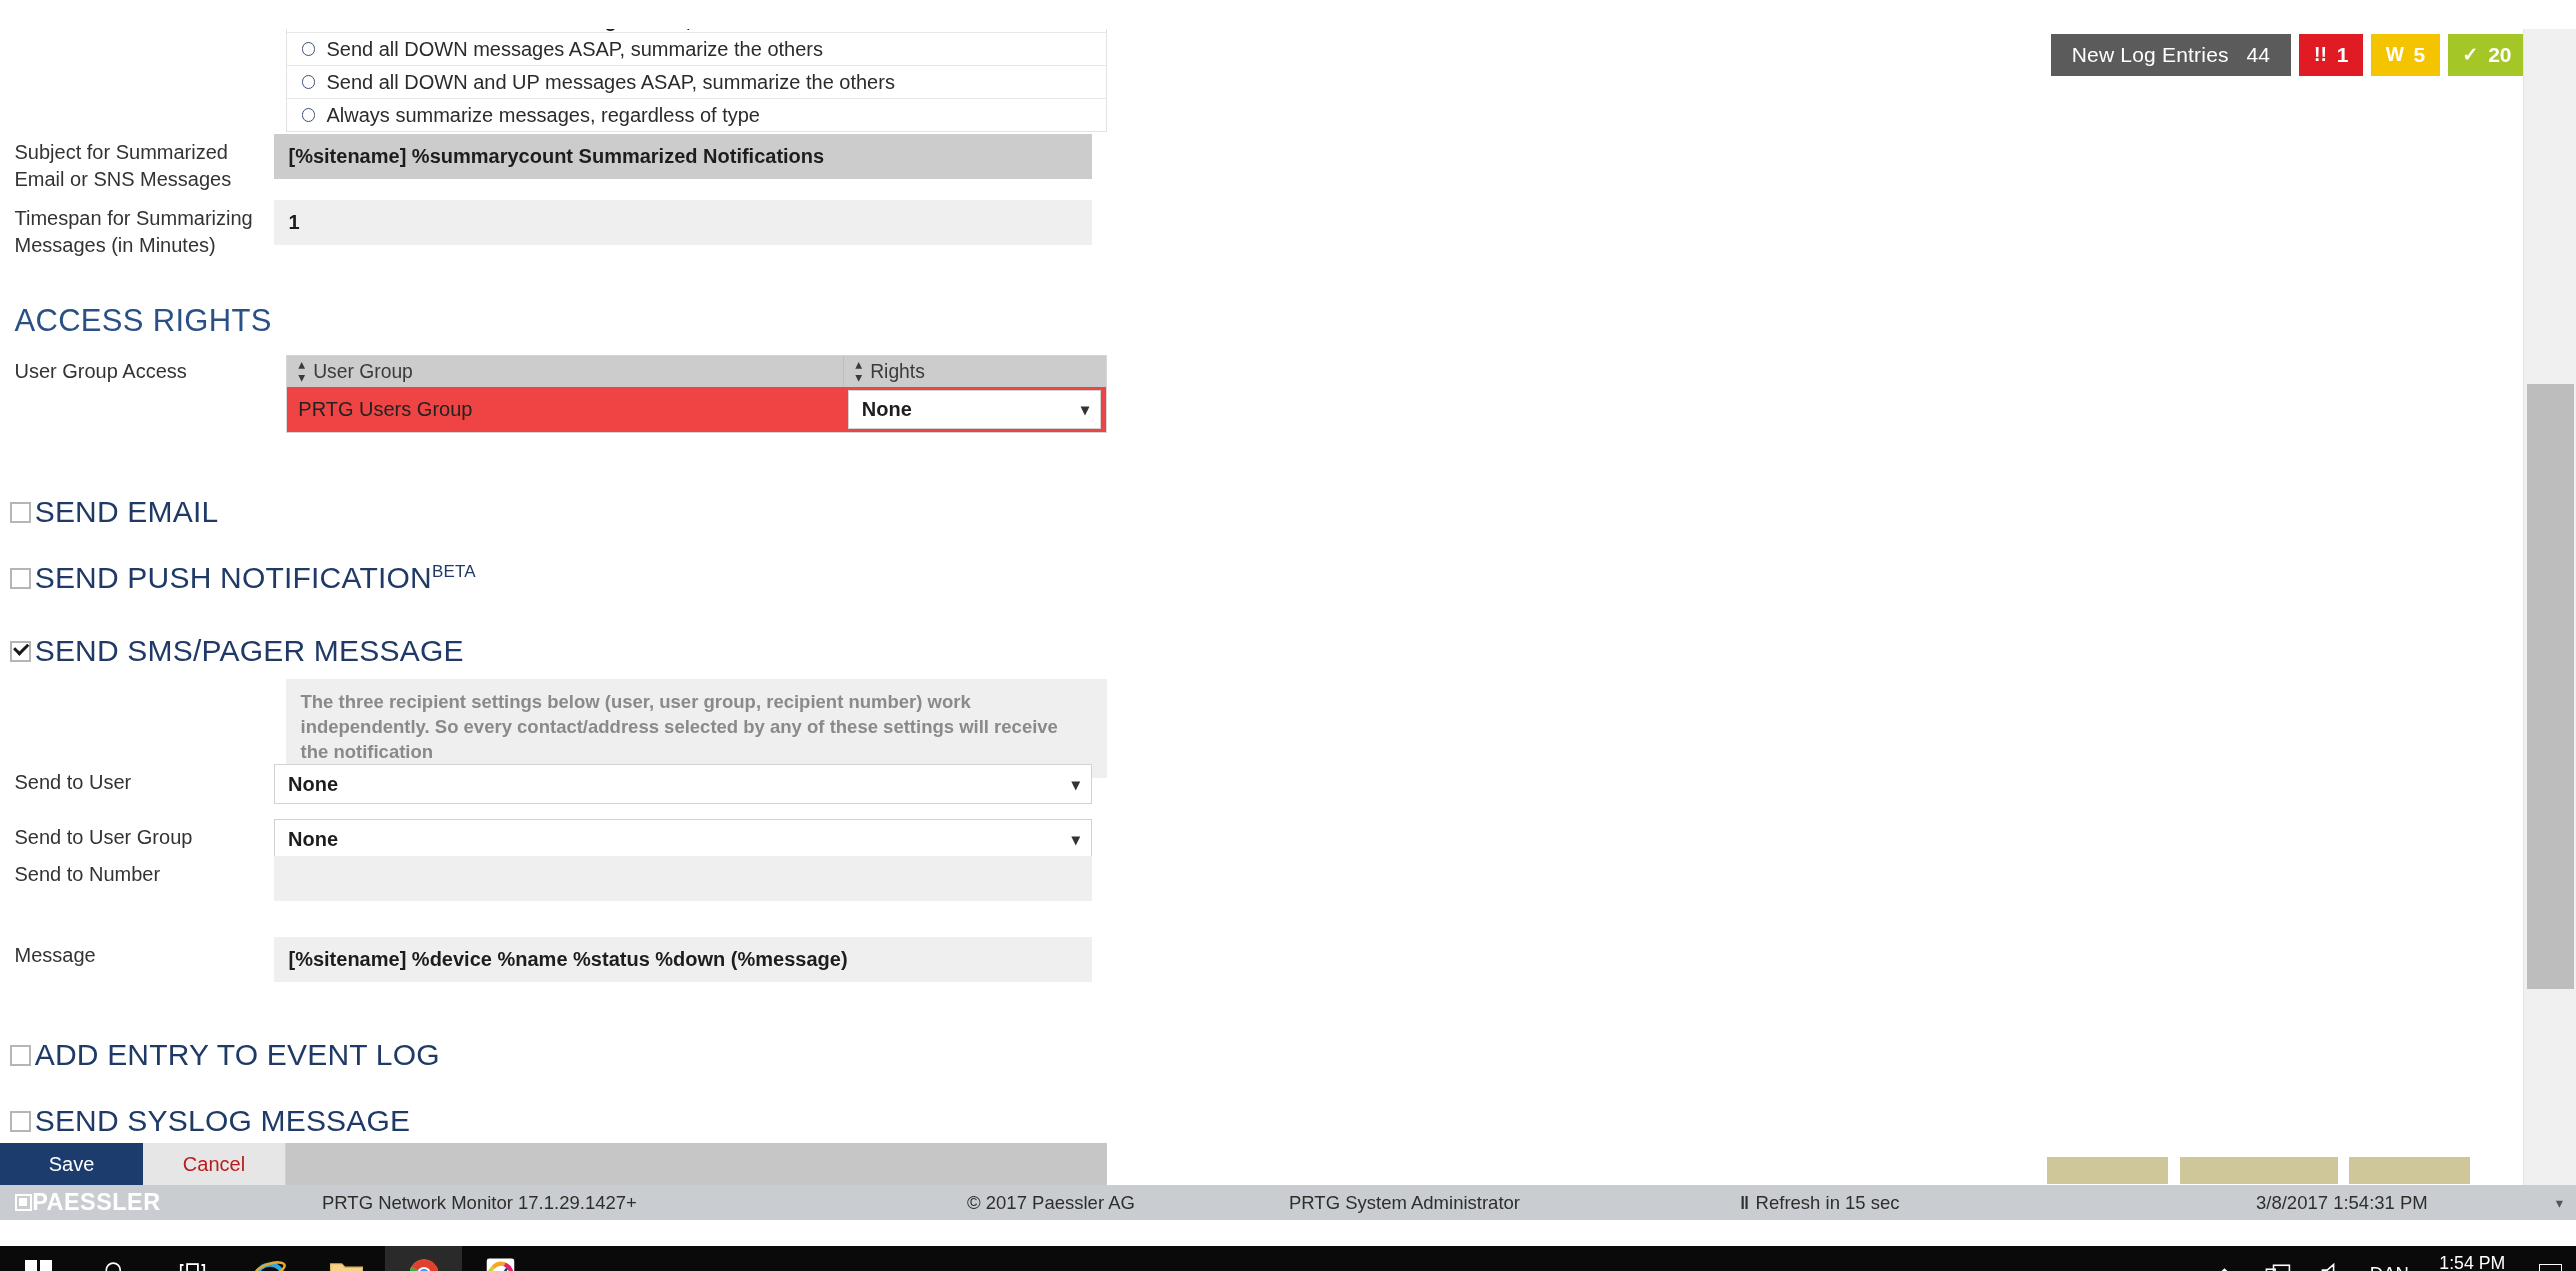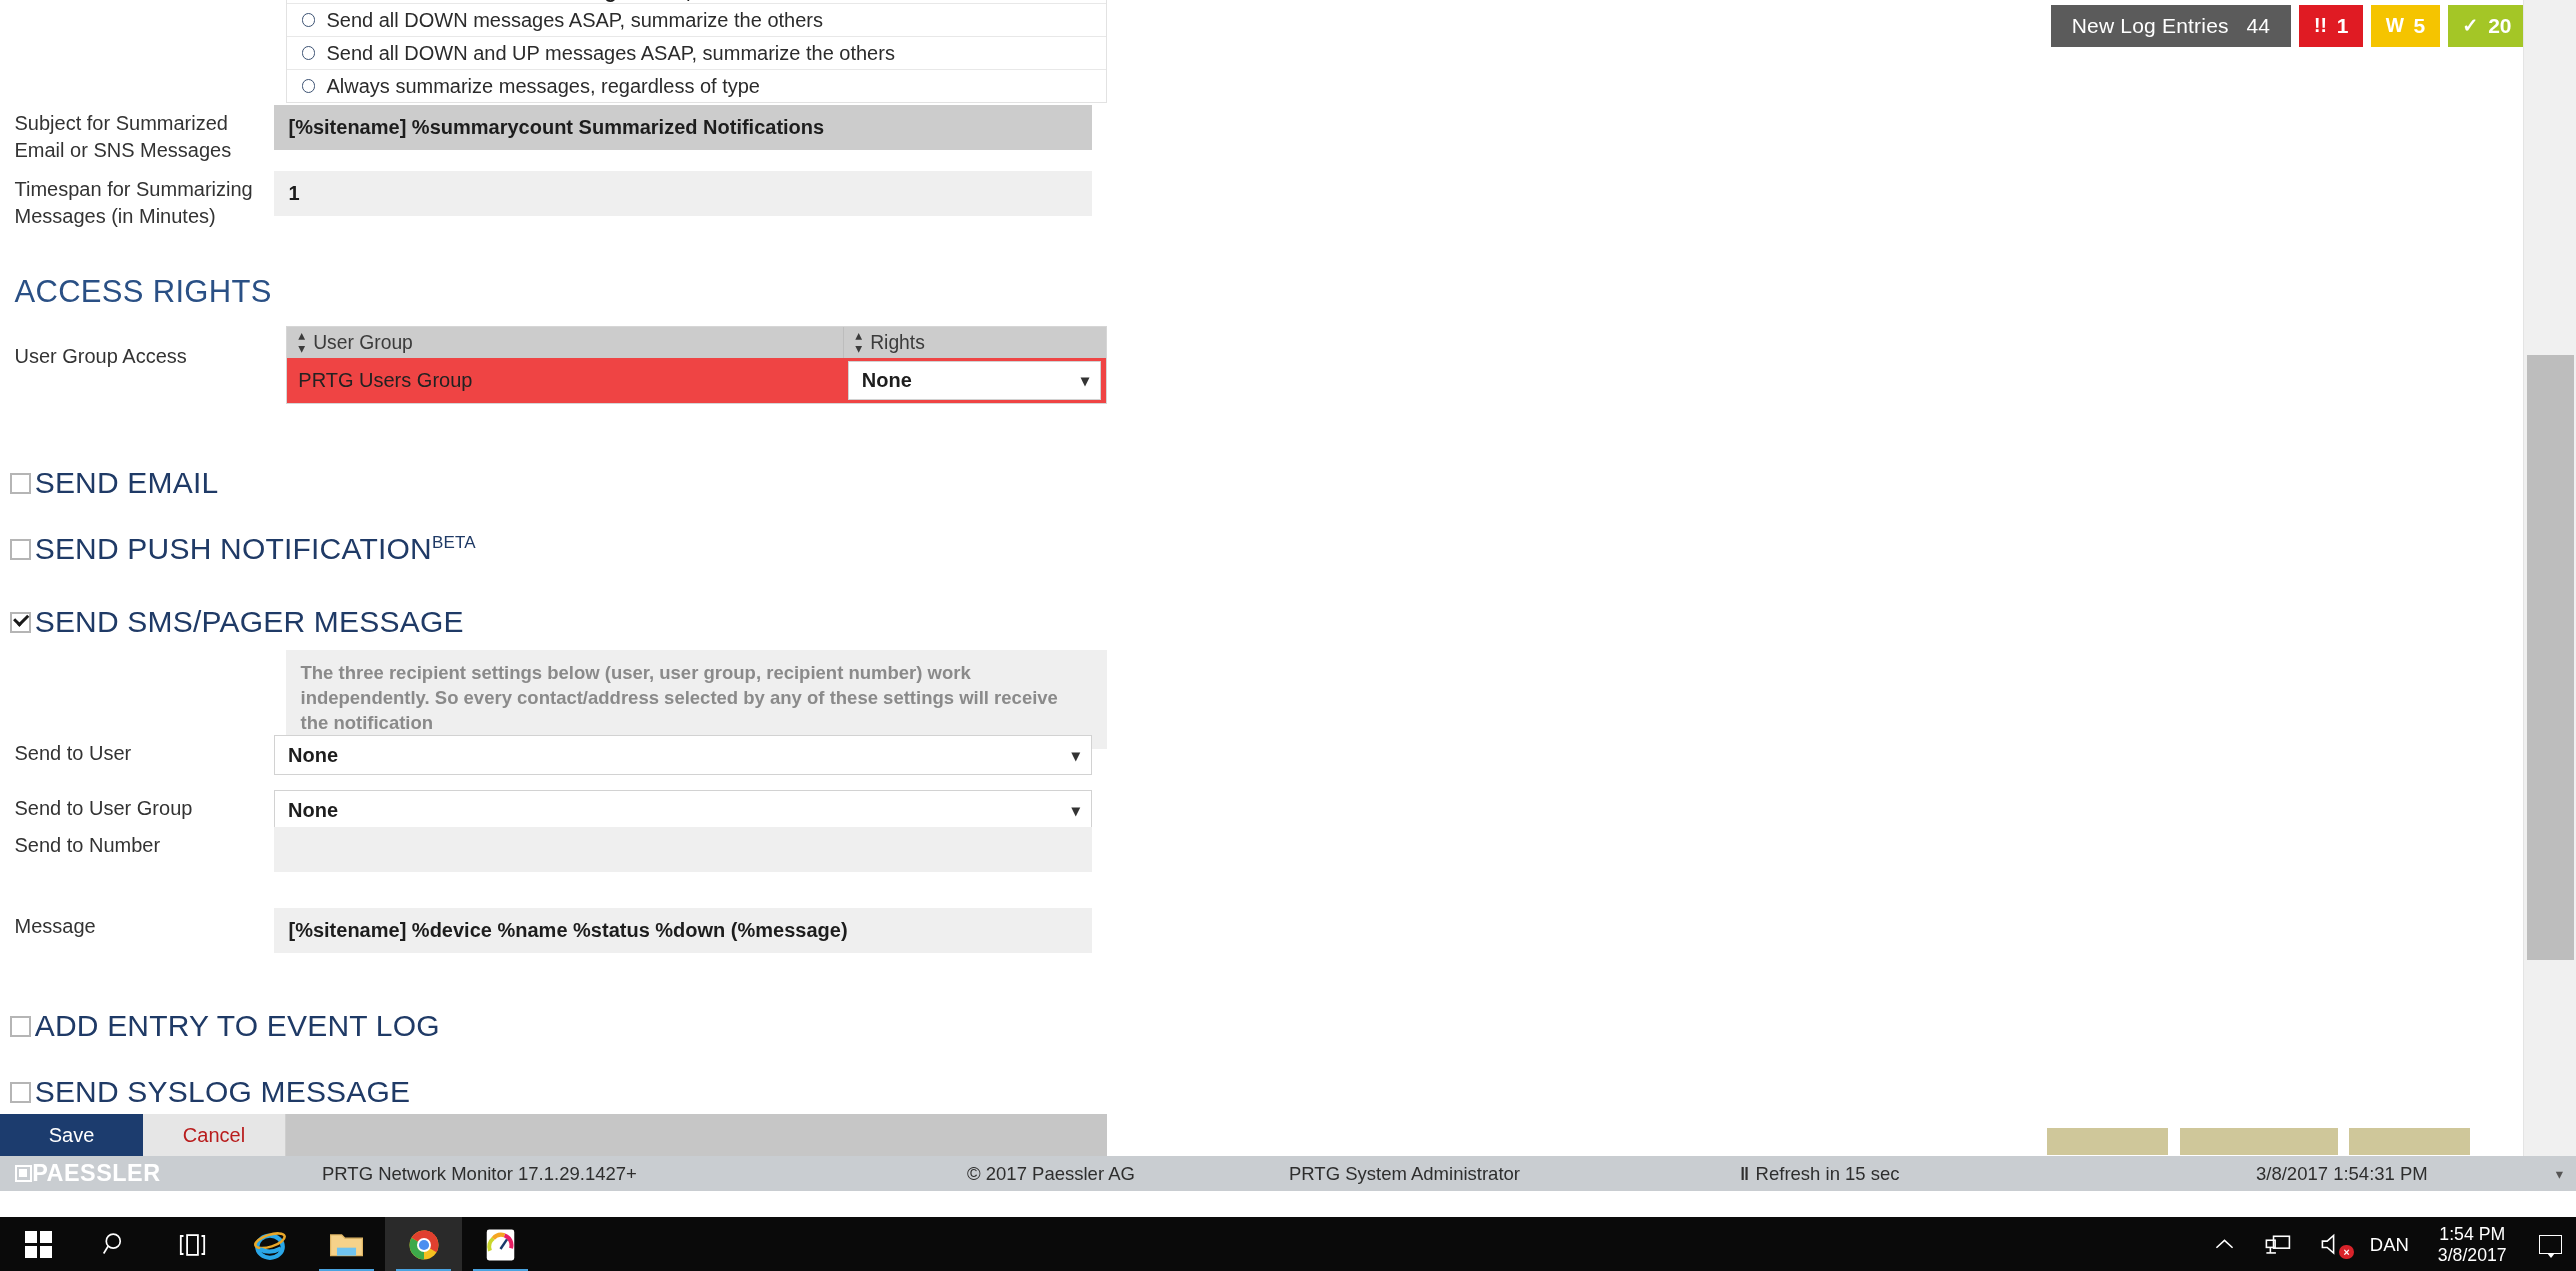--- a/index.html
+++ b/index.html
@@ -11,20 +11,21 @@
     background: #ffffff;
     font-family: "Liberation Sans", sans-serif;
   }
 
   
   #page {
     position: relative;
     width: 2576px;
     height: 1024px;
     background: #ffffff;
+    margin-top: 29px;
   }
 
   
   .status-bar {
     position: absolute;
     top: 4.8px;
     right: 50px;
     display: flex;
     align-items: stretch;
     height: 42px;
@@ -510,21 +511,21 @@
 
     <div class="form-row" style="left:0; top:171px;">
       <div class="flabel">Timespan for Summarizing Messages (in Minutes)</div>
       <div class="fctl">
         <div class="input-box light">1</div>
       </div>
     </div>
 
     <div class="section-head access" style="left:14.5px; top:274px;">ACCESS RIGHTS</div>
 
-    <div class="form-row" style="left:0; top:338px;">
+    <div class="form-row" style="left:0; top:324px;">
       <div class="flabel">User Group Access</div>
     </div>
 
     <div class="ar-table" style="top:326px;">
       <div class="ar-head">
         <div class="col c1">
           <span class="sort-glyph">▴<br>▾</span>
           <span>User Group</span>
         </div>
         <div class="col c2">

